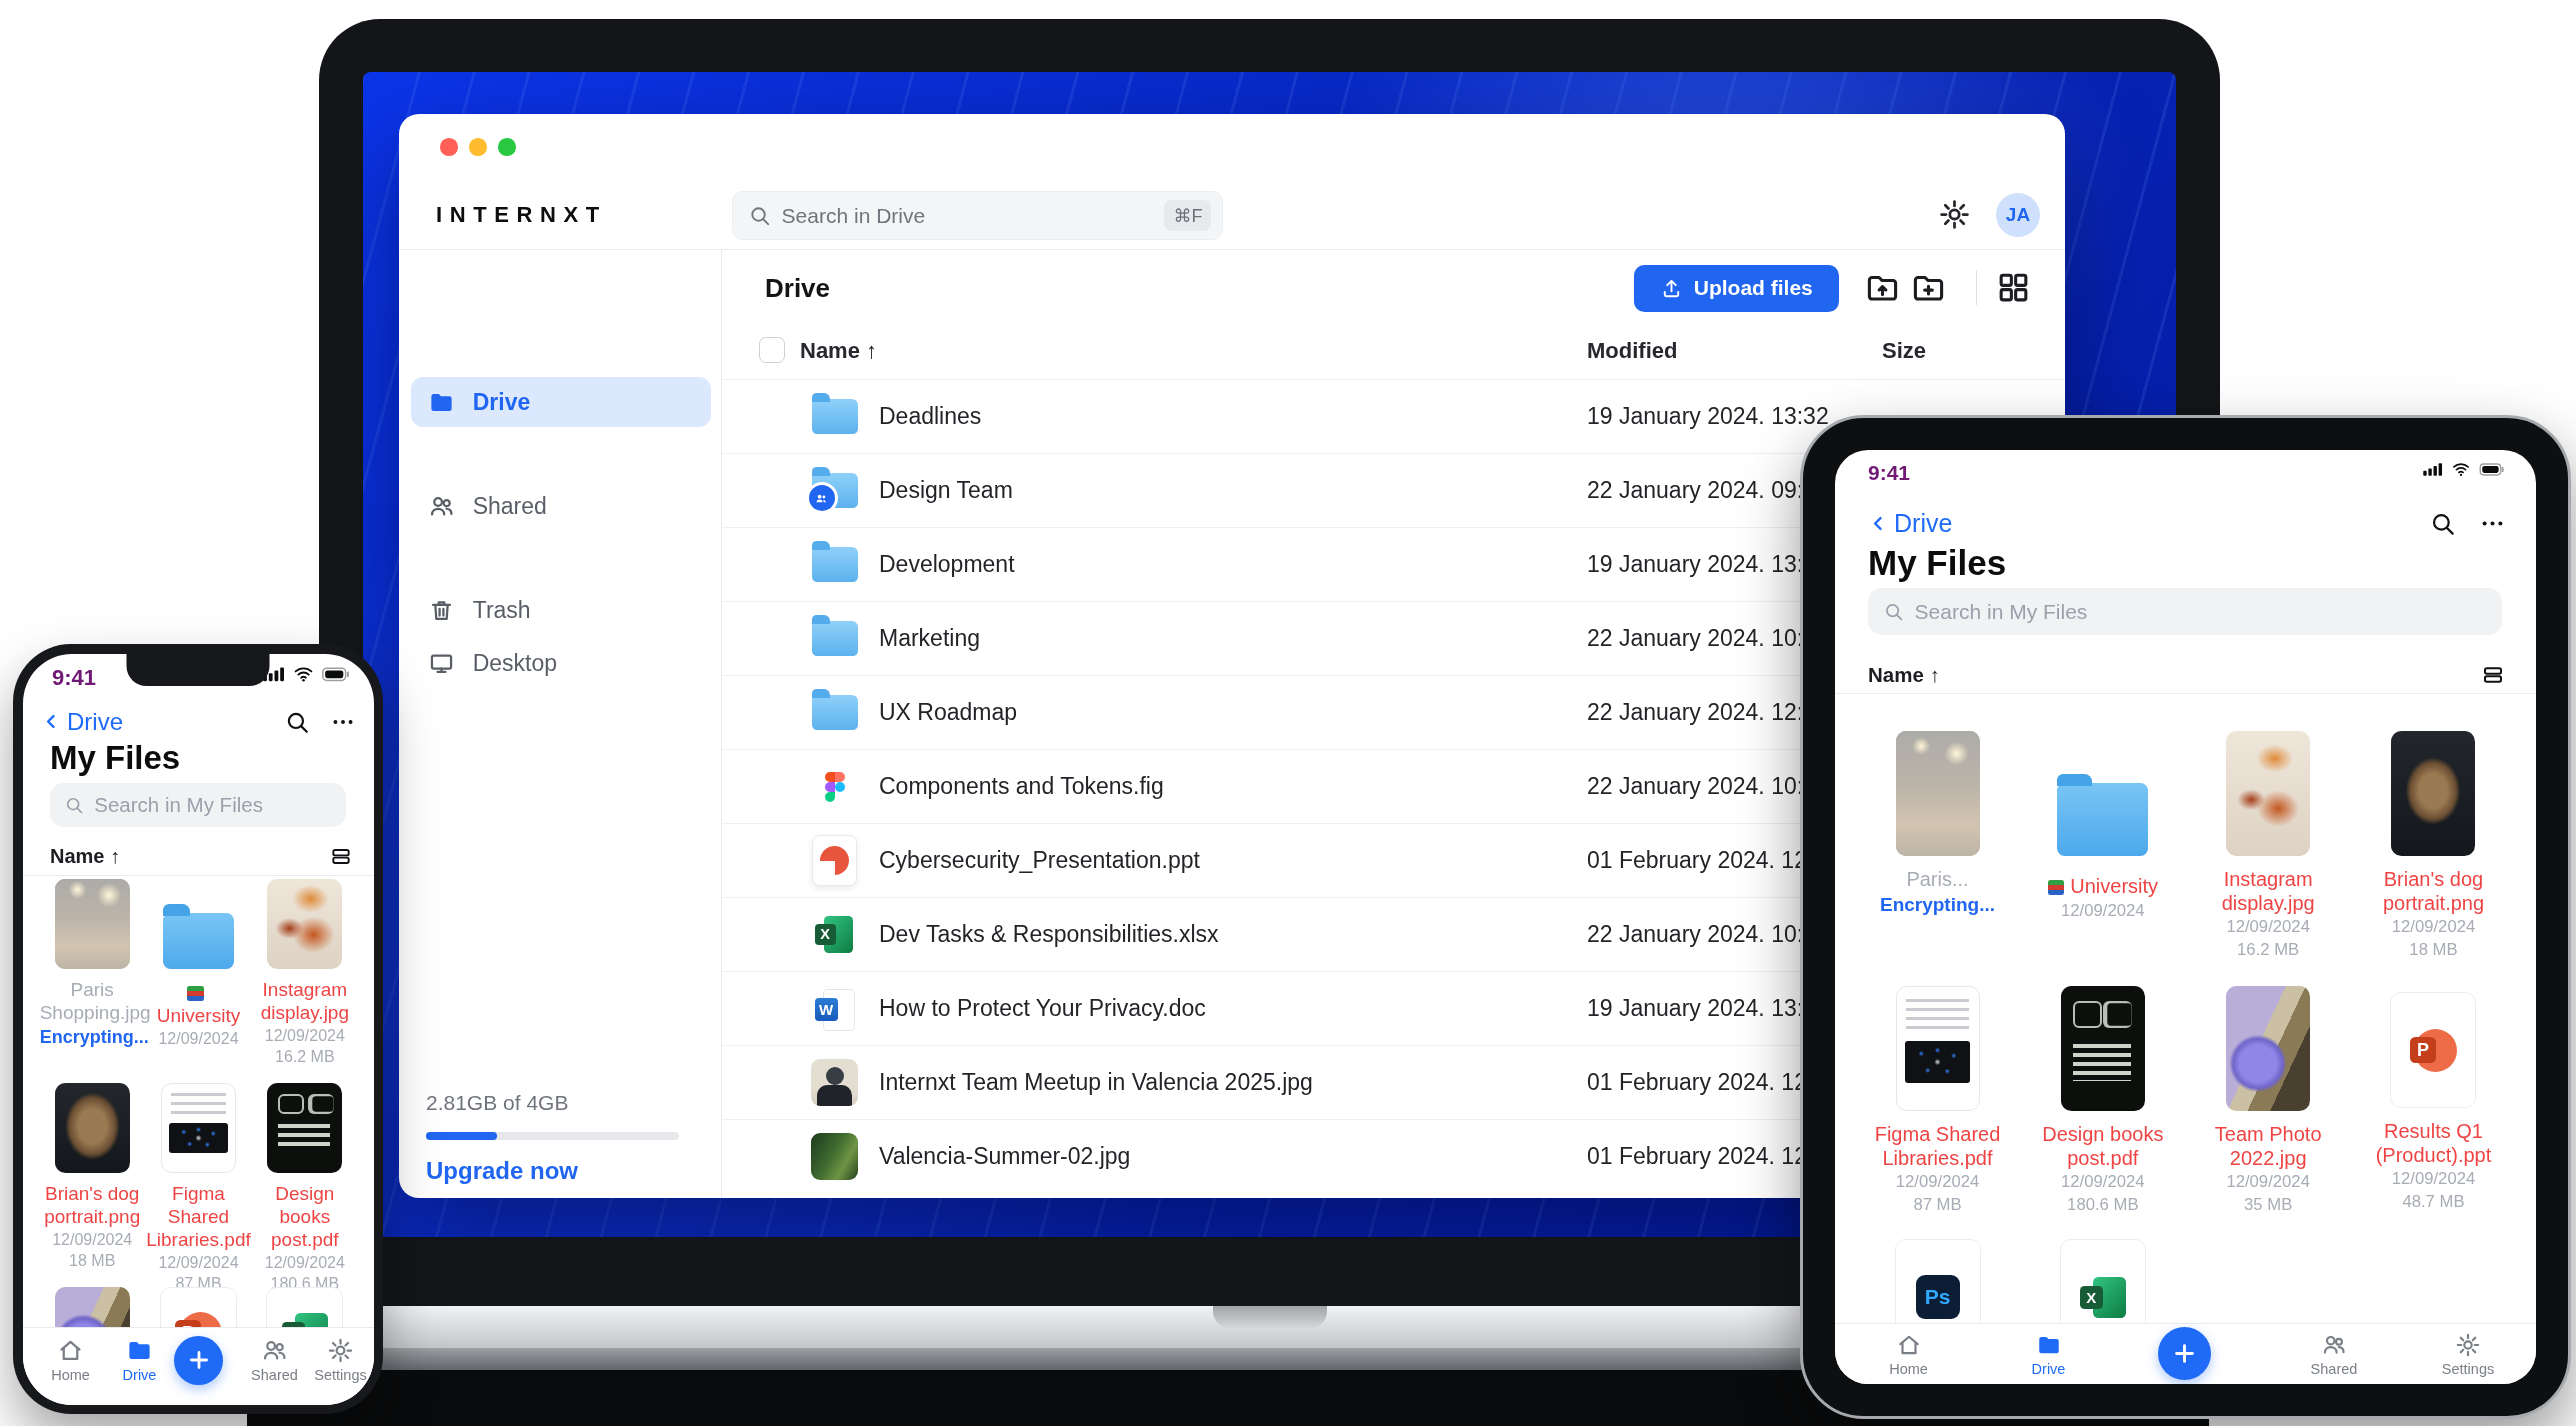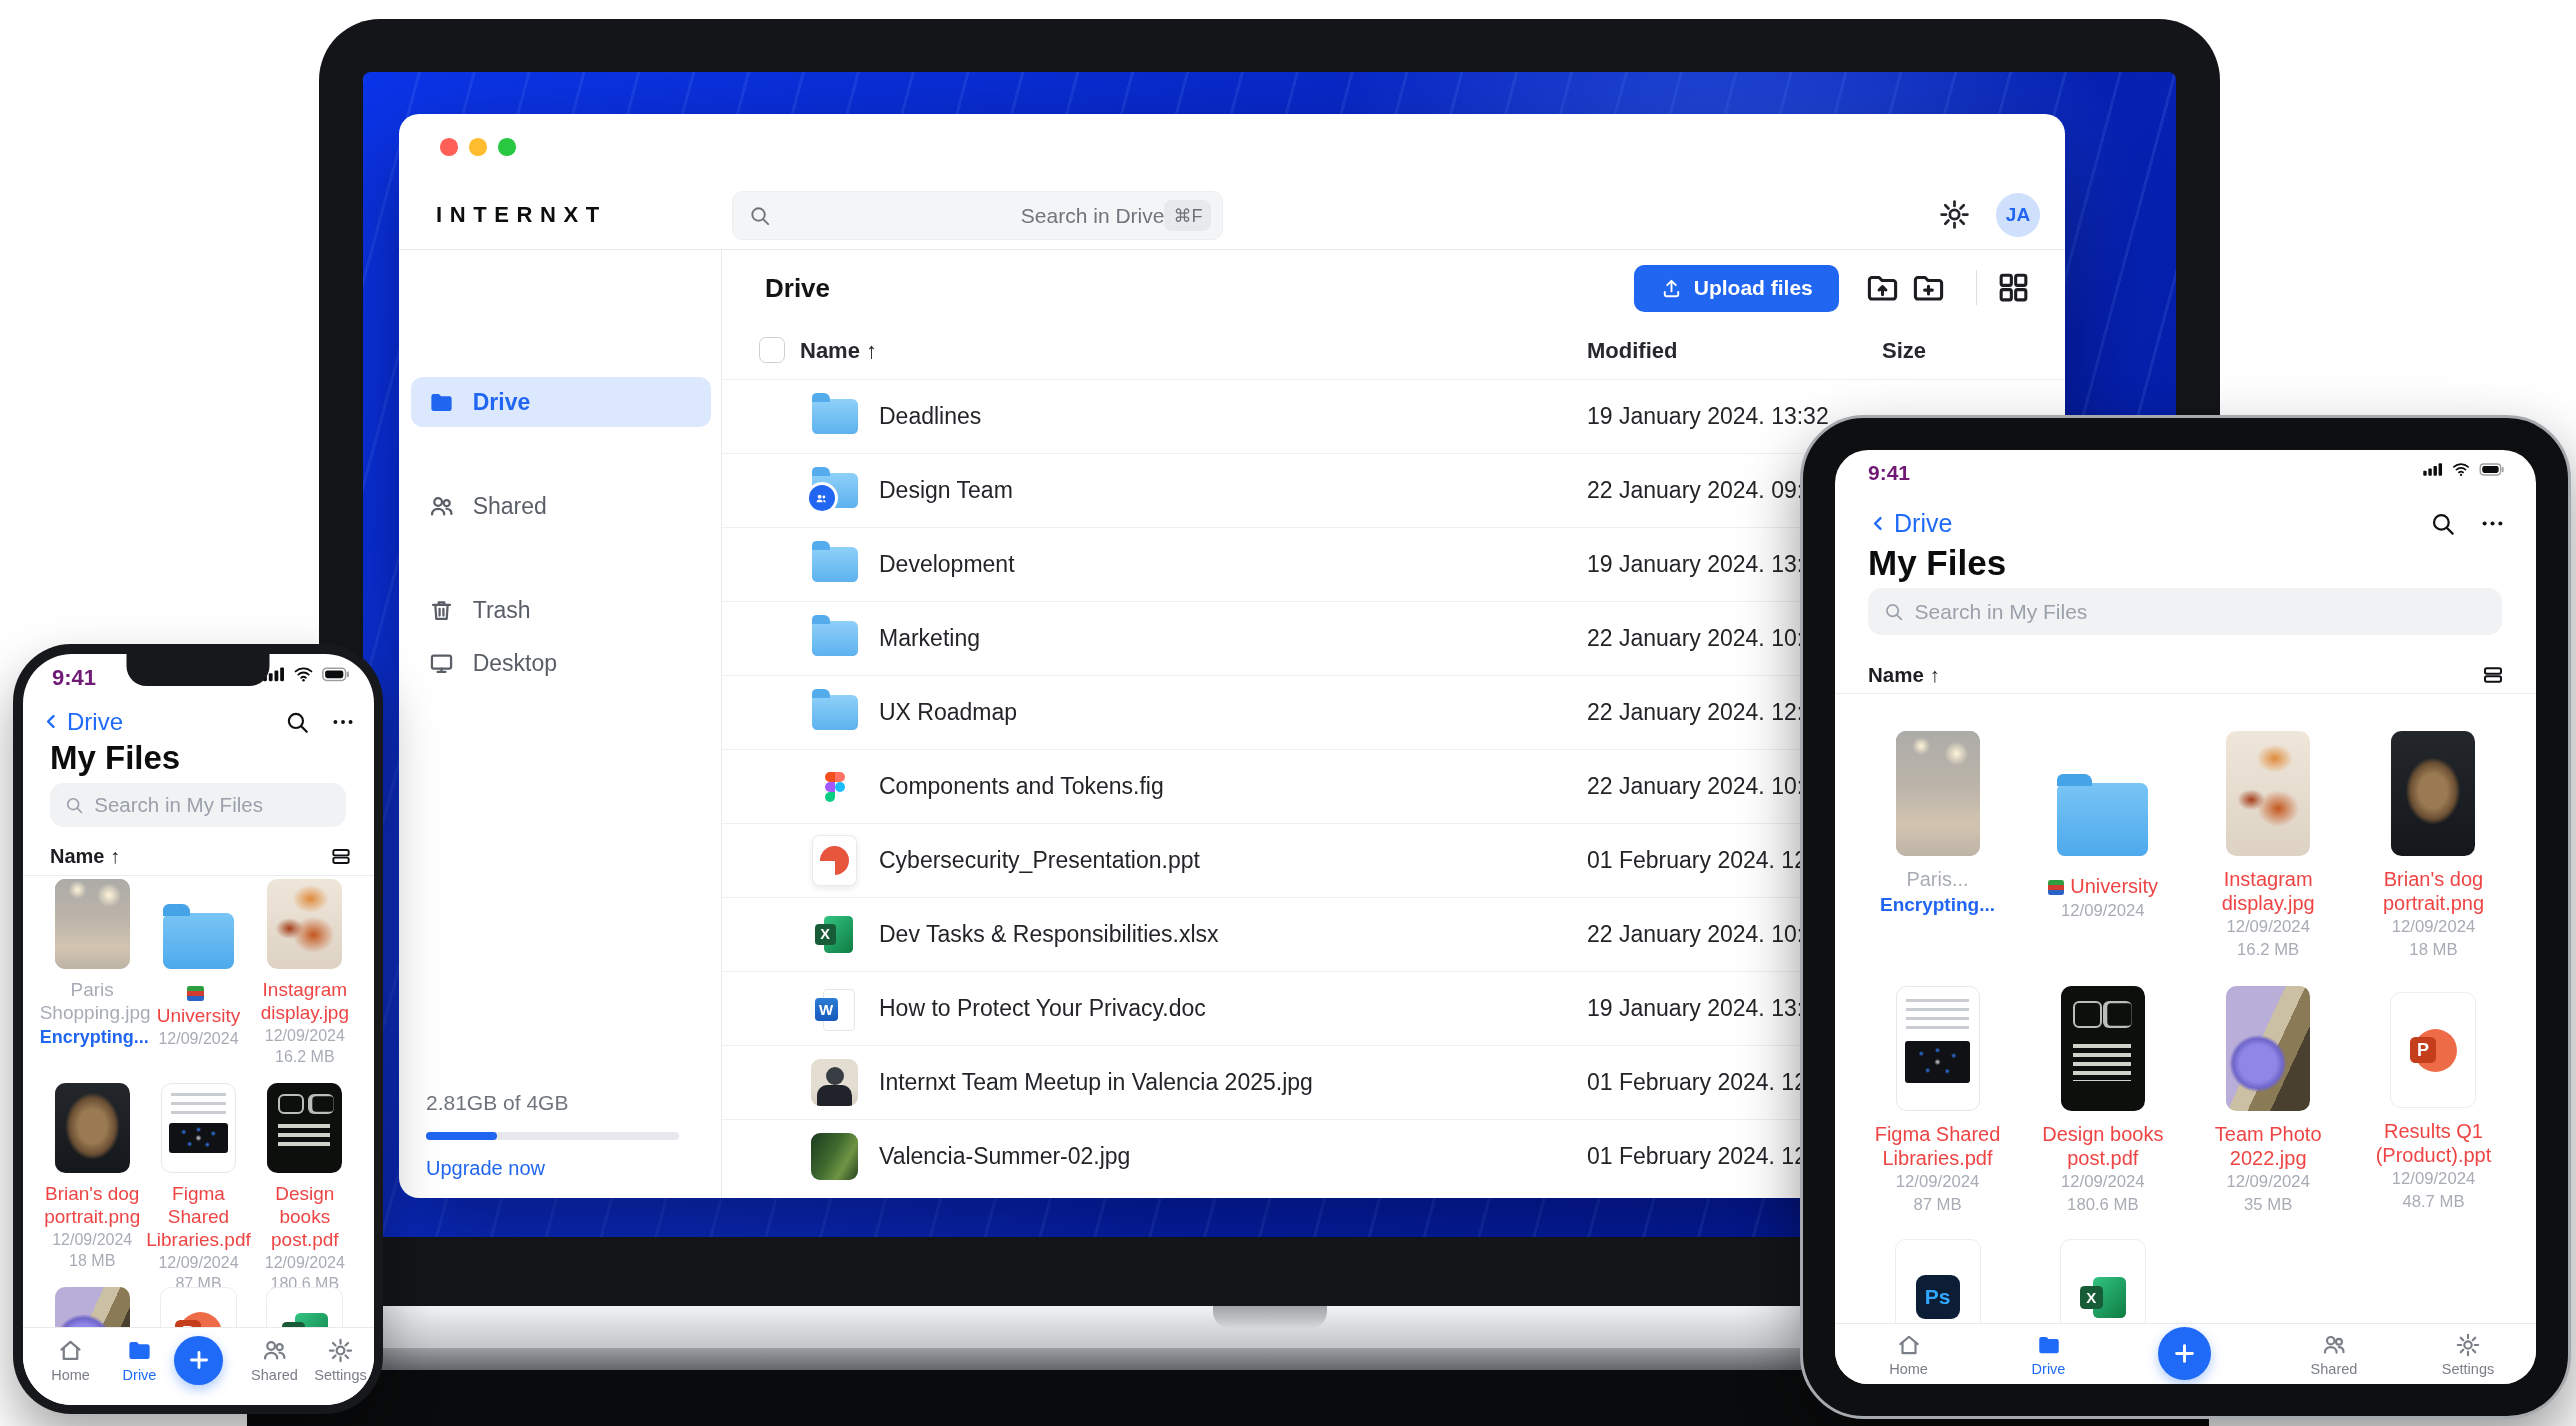--- a/index.html
+++ b/index.html
@@ -21,21 +21,21 @@
   .laptop-base{position:absolute;left:247px;top:1306px;width:1962px;height:43px;z-index:1;
     background:linear-gradient(180deg,#f1f2f4 0%,#d6d8da 55%,#c2c5c8 100%);border-radius:2.3px 2.3px 4.6px 4.6px;}
   .laptop-notch{position:absolute;left:966px;top:0;width:114px;height:23px;
     background:linear-gradient(180deg,#9fa2a6,#d8dadd);border-radius:0 0 18px 18px;}
   .laptop-edge{position:absolute;left:247px;top:1348px;width:1962px;height:23px;z-index:1;
     background:linear-gradient(180deg,#9b9ea2,#606368);border-radius:0 0 16.7px 16.7px;}
   .laptop-under{position:absolute;left:247px;top:1370px;width:1962px;height:56px;background:#0a0b0c;z-index:1;}
 
   
   .app-window{position:absolute;left:36px;top:42px;width:1666px;height:1084px;background:#fff;border-radius:20px;
-    box-shadow:0 38px 91px rgba(2,8,60,.5);overflow:hidden;text-align:right;}
+    box-shadow:0 38px 91px rgba(2,8,60,.5);overflow:hidden;}
   .win-header{position:absolute;left:0;top:0;width:100%;height:136px;border-bottom:0.8px solid #e8eaed;box-sizing:border-box;}
   .tl{position:absolute;top:24px;width:17.5px;height:17.5px;border-radius:50%;}
   .tl.r{left:41px;background:#ff5f57;} .tl.y{left:70px;background:#febc2e;} .tl.g{left:99px;background:#28c840;}
   .logo{position:absolute;left:37px;top:88px;font-size:22px;font-weight:800;letter-spacing:7.6px;color:#0c0d0e;}
   .win-search{position:absolute;left:333px;top:77px;width:491px;height:49px;background:#f4f5f6;border:0.8px solid #ebedf0;
     border-radius:10.6px;display:flex;align-items:center;padding:0 10.6px 0 15px;box-sizing:border-box;color:#70747c;}
   .win-search .ph{font-size:21px;margin-left:10.6px;flex:1;}
   .kbd{background:#e7e9ec;border-radius:7.6px;padding:4.6px 9px;font-size:18px;color:#6b7077;}
   .win-gear{position:absolute;left:1539px;top:84px;width:33px;height:33px;color:#25272b;}
   .avatar{position:absolute;left:1597px;top:79px;width:44px;height:44px;border-radius:50%;background:#cfe0fc;
@@ -43,21 +43,21 @@
 
   
   .sidebar{position:absolute;left:0;top:136px;width:323px;bottom:0;border-right:0.8px solid #e8eaed;box-sizing:border-box;}
   .sitem{position:absolute;left:12px;width:300px;height:50px;border-radius:12px;display:flex;align-items:center;
     padding-left:16.7px;box-sizing:border-box;color:#595e66;font-size:23px;}
   .sitem svg{width:27px;height:27px;margin-right:18px;}
   .sitem.active{background:#dce8fe;color:#2166f0;font-weight:600;}
   .storage-label{position:absolute;left:27px;top:841px;font-size:21px;color:#6f747c;}
   .storage-bar{position:absolute;left:27px;top:882px;width:253px;height:7.6px;border-radius:4.6px;background:#e6e8eb;}
   .storage-fill{height:100%;border-radius:4.6px;background:#2166f0;width:28%;}
-  .upgrade{position:absolute;left:27px;top:907px;font-size:20px;font-weight:400;color:#2166f0;}
+  .upgrade{position:absolute;left:27px;top:907px;font-size:24px;font-weight:700;color:#2166f0;}
 
   
   .main{position:absolute;left:323px;top:136px;right:0;bottom:0;}
   .page-title{position:absolute;left:43px;top:23px;font-size:26px;font-weight:600;color:#131416;}
   .upload-btn{position:absolute;left:912px;top:14.5px;width:205px;height:47px;background:#2166f0;border-radius:10.6px;
     display:flex;align-items:center;justify-content:center;color:#fff;font-size:21px;font-weight:600;gap:10.6px;}
   .upload-btn svg{width:23px;height:23px;}
   .tool-ic{position:absolute;top:19px;width:37px;height:37px;color:#1b1d20;}
   .vsep{position:absolute;left:1254px;top:20px;width:0.8px;height:35px;background:#dddfe3;}
   .thead{position:absolute;left:0;top:76px;width:100%;height:52px;}

